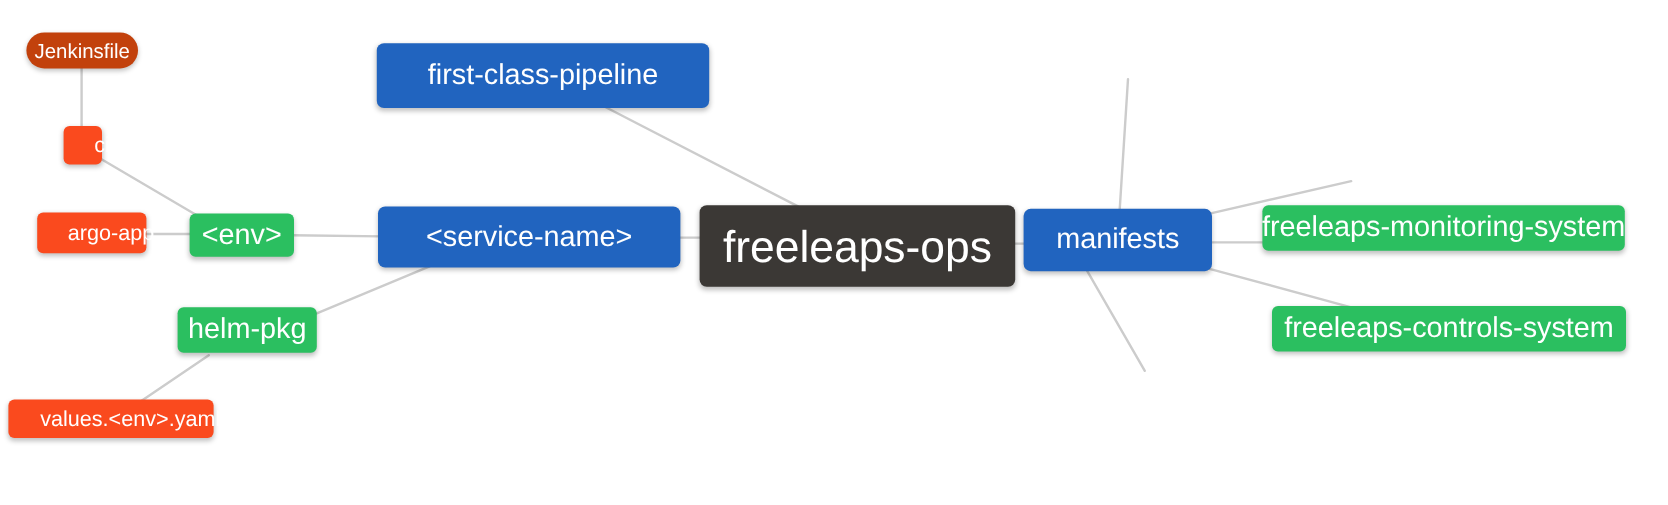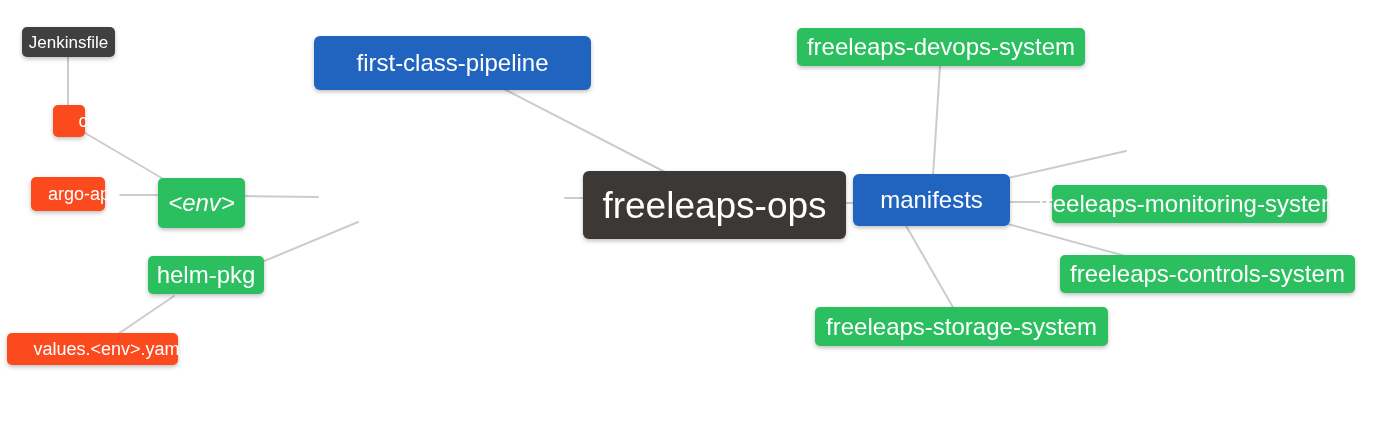--- a/index.html
+++ b/index.html
@@ -38,35 +38,35 @@
     white-space: nowrap;
     border-radius: 6px;
     box-shadow: 0 2px 4px rgba(0,0,0,0.25);
     cursor: pointer;
     line-height: 1;
   }
   .root  { background: #3b3835; font-size: 37px; }
   .lvl1  { background: #2164bf; font-size: 24px; }
   .lvl2  { background: #2bbf60; font-size: 24px; border-radius: 5px; }
   .lvl3  { background: #fa4a1e; font-size: 18px; border-radius: 5px; padding-left: 32px; }
-  .lvl4  { background: #404040; font-size: 17px; border-radius: 5px; }
+  .lvl4  { background: #c2410c; font-size: 17px; border-radius: 15px; }
 
   #n-jenkinsfile          { left: 22px;   top: 27px;  width: 93px;  height: 30px; }
   #n-ci                   { left: 53px;   top: 105px; width: 31px;  height: 32px; }
-  #n-argo-app             { left: 31px;   top: 177px; width: 74px;  height: 34px; }
-  #n-env                  { left: 158px;  top: 178px; width: 87px;  height: 50px; font-style: italic; }
+  #n-argo-app             { left: 31px;   top: 177px; width: 91px;  height: 34px; }
+  #n-env                  { left: 158px;  top: 178px; width: 87px;  height: 36px; }
   #n-helm-pkg             { left: 148px;  top: 256px; width: 116px; height: 38px; }
   #n-values-env-yaml      { left: 7px;    top: 333px; width: 171px; height: 32px; }
   #n-first-class-pipeline { left: 314px;  top: 36px;  width: 277px; height: 54px; }
   #n-service-name         { left: 315px;  top: 172px; width: 252px; height: 51px; }
   #n-freeleaps-ops        { left: 583px;  top: 171px; width: 263px; height: 68px; }
   #n-manifests            { left: 853px;  top: 174px; width: 157px; height: 52px; }
   #n-devops-system        { left: 797px;  top: 28px;  width: 288px; height: 38px; }
   #n-network-system       { left: 1054px; top: 112px; width: 294px; height: 38px; }
-  #n-monitoring-system    { left: 1052px; top: 185px; width: 275px; height: 38px; }
+  #n-monitoring-system    { left: 1052px; top: 171px; width: 302px; height: 38px; }
   #n-controls-system      { left: 1060px; top: 255px; width: 295px; height: 38px; }
   #n-storage-system       { left: 815px;  top: 307px; width: 293px; height: 39px; }
 </style>
 </head>
 <body>
 
 <div class="canvas">
 
   <svg class="edges" viewBox="0 0 1390 421" xmlns="http://www.w3.org/2000/svg">
     <line x1="68" y1="56" x2="68" y2="107"></line>
@@ -85,20 +85,19 @@
     <line x1="905" y1="224" x2="954" y2="309"></line>
   </svg>
 
   <div class="node lvl4" id="n-jenkinsfile">Jenkinsfile</div>
   <div class="node lvl3" id="n-ci">ci</div>
   <div class="node lvl3" id="n-argo-app">argo-app</div>
   <div class="node lvl2" id="n-env">&lt;env&gt;</div>
   <div class="node lvl2" id="n-helm-pkg">helm-pkg</div>
   <div class="node lvl3" id="n-values-env-yaml">values.&lt;env&gt;.yaml</div>
   <div class="node lvl1" id="n-first-class-pipeline">first-class-pipeline</div>
+  <div class="node lvl1" id="n-service-name">&lt;service-name&gt;</div>
   <div class="node root" id="n-freeleaps-ops">freeleaps-ops</div>
   <div class="node lvl1" id="n-manifests">manifests</div>
-  <div class="node lvl2" id="n-devops-system">freeleaps-devops-system</div>
   <div class="node lvl2" id="n-monitoring-system">freeleaps-monitoring-system</div>
   <div class="node lvl2" id="n-controls-system">freeleaps-controls-system</div>
-  <div class="node lvl2" id="n-storage-system">freeleaps-storage-system</div>
 
 </div>
 
 </body></html>

